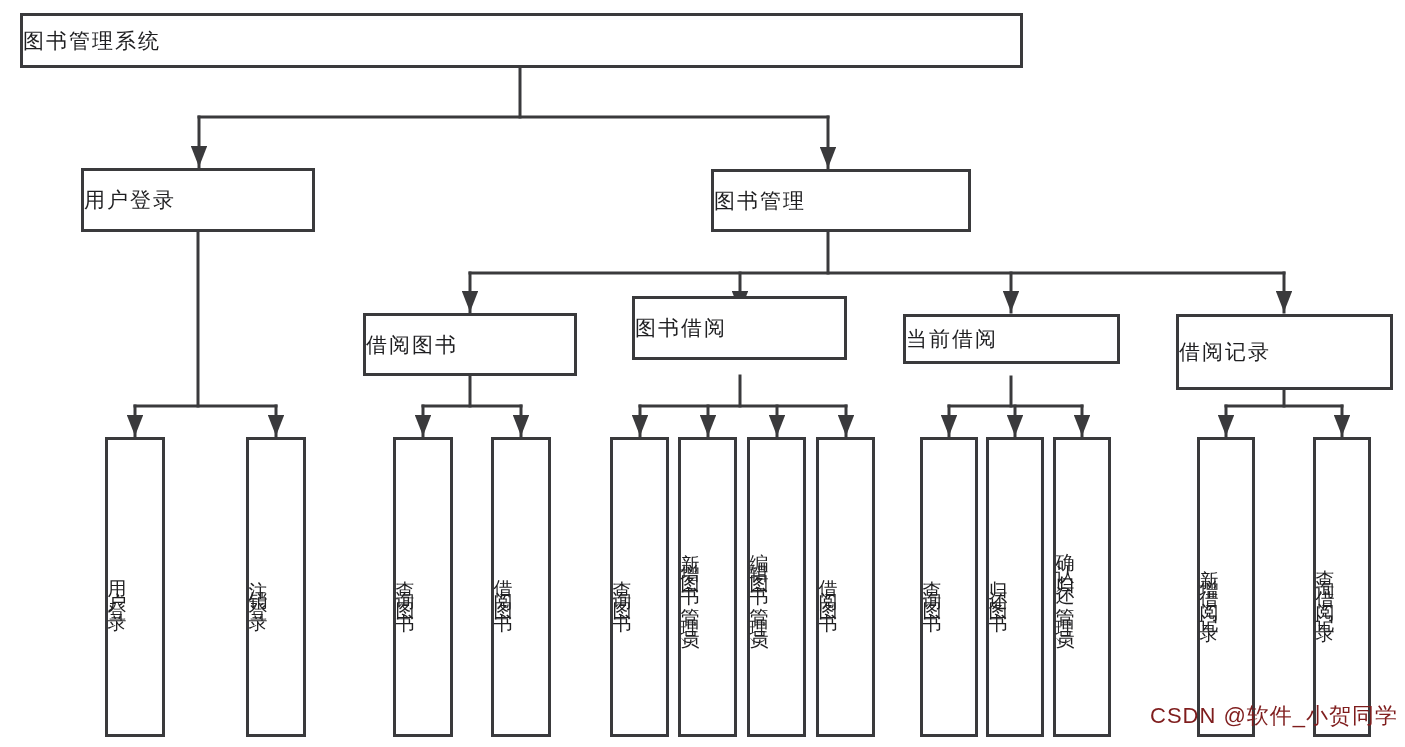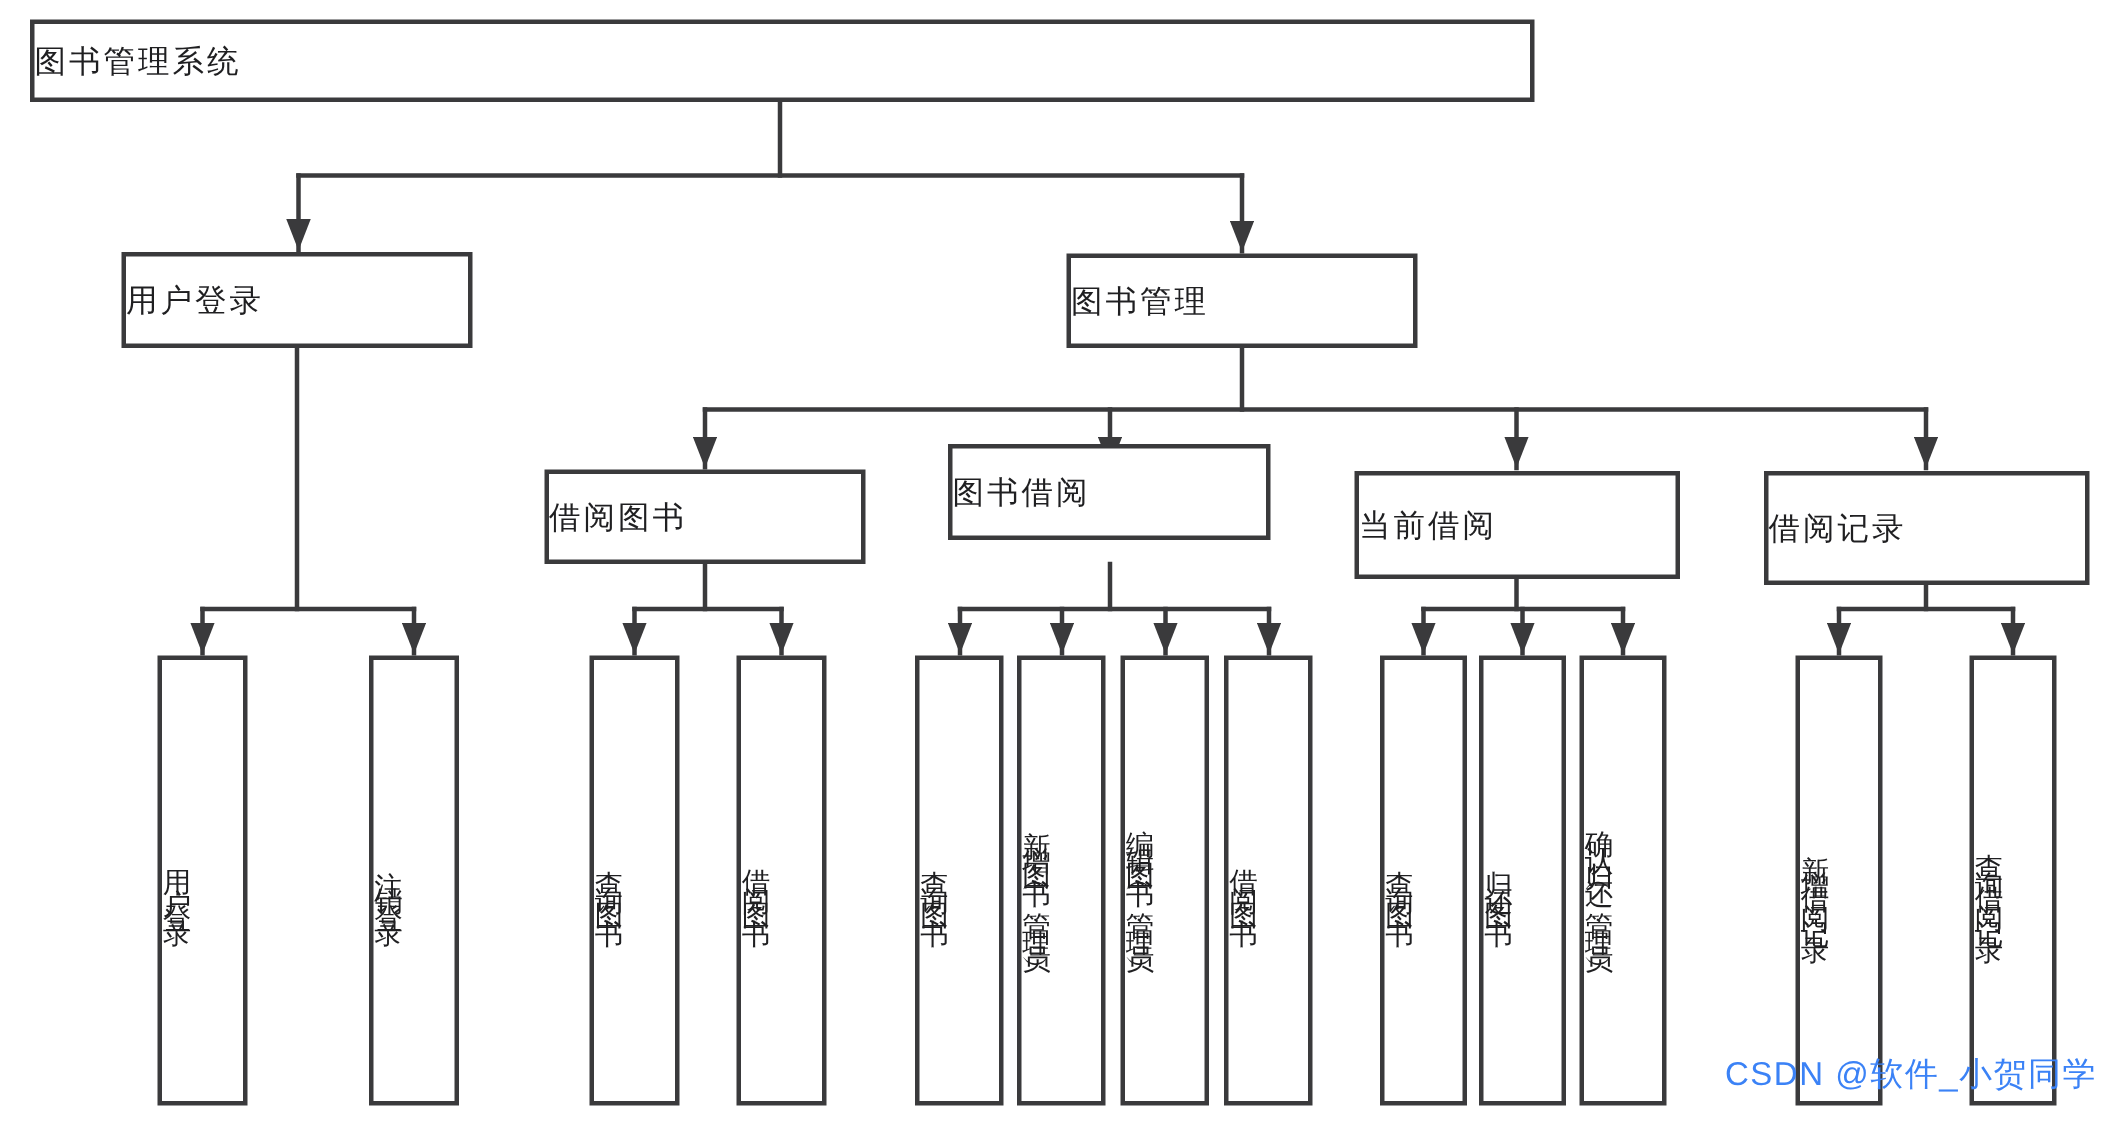--- a/index.html
+++ b/index.html
@@ -38,21 +38,21 @@
     line-height: 1;
     letter-spacing: 11px;
     white-space: nowrap;
   }
   .watermark {
     position: absolute;
     left: 1150px;
     top: 701px;
     font-size: 22px;
     letter-spacing: 1px;
-    color: #3b82f6;
+    color: #7f1d1d;
     white-space: nowrap;
     z-index: 5;
   }
 </style>
 </head>
 <body>
 
 <div id="canvas">
 
   <svg id="connector-layer" viewBox="0 0 1405 747" xmlns="http://www.w3.org/2000/svg">
@@ -105,31 +105,31 @@
     </g>
   </svg>
 
   <div class="box hbox" style="left:20px; top:13px; width:1003px; height:55px;">
     <span>图书管理系统</span>
   </div>
 
   <div class="box hbox" style="left:81px; top:168px; width:234px; height:64px;">
     <span>用户登录</span>
   </div>
-  <div class="box hbox" style="left:711px; top:169px; width:234px; height:63px;">
+  <div class="box hbox" style="left:711px; top:169px; width:260px; height:63px;">
     <span>图书管理</span>
   </div>
 
   <div class="box hbox" style="left:363px; top:313px; width:214px; height:63px;">
     <span>借阅图书</span>
   </div>
   <div class="box hbox" style="left:632px; top:296px; width:215px; height:64px;">
     <span>图书借阅</span>
   </div>
-  <div class="box hbox" style="left:903px; top:314px; width:217px; height:72px;">
+  <div class="box hbox" style="left:903px; top:314px; width:217px; height:50px;">
     <span>当前借阅</span>
   </div>
   <div class="box hbox" style="left:1176px; top:314px; width:217px; height:76px;">
     <span>借阅记录</span>
   </div>
 
   <div class="box vbox" style="left:105px; top:437px; width:60px; height:300px;">
     <span class="vtext">用户登录</span>
   </div>
   <div class="box vbox" style="left:246px; top:437px; width:60px; height:300px;">

